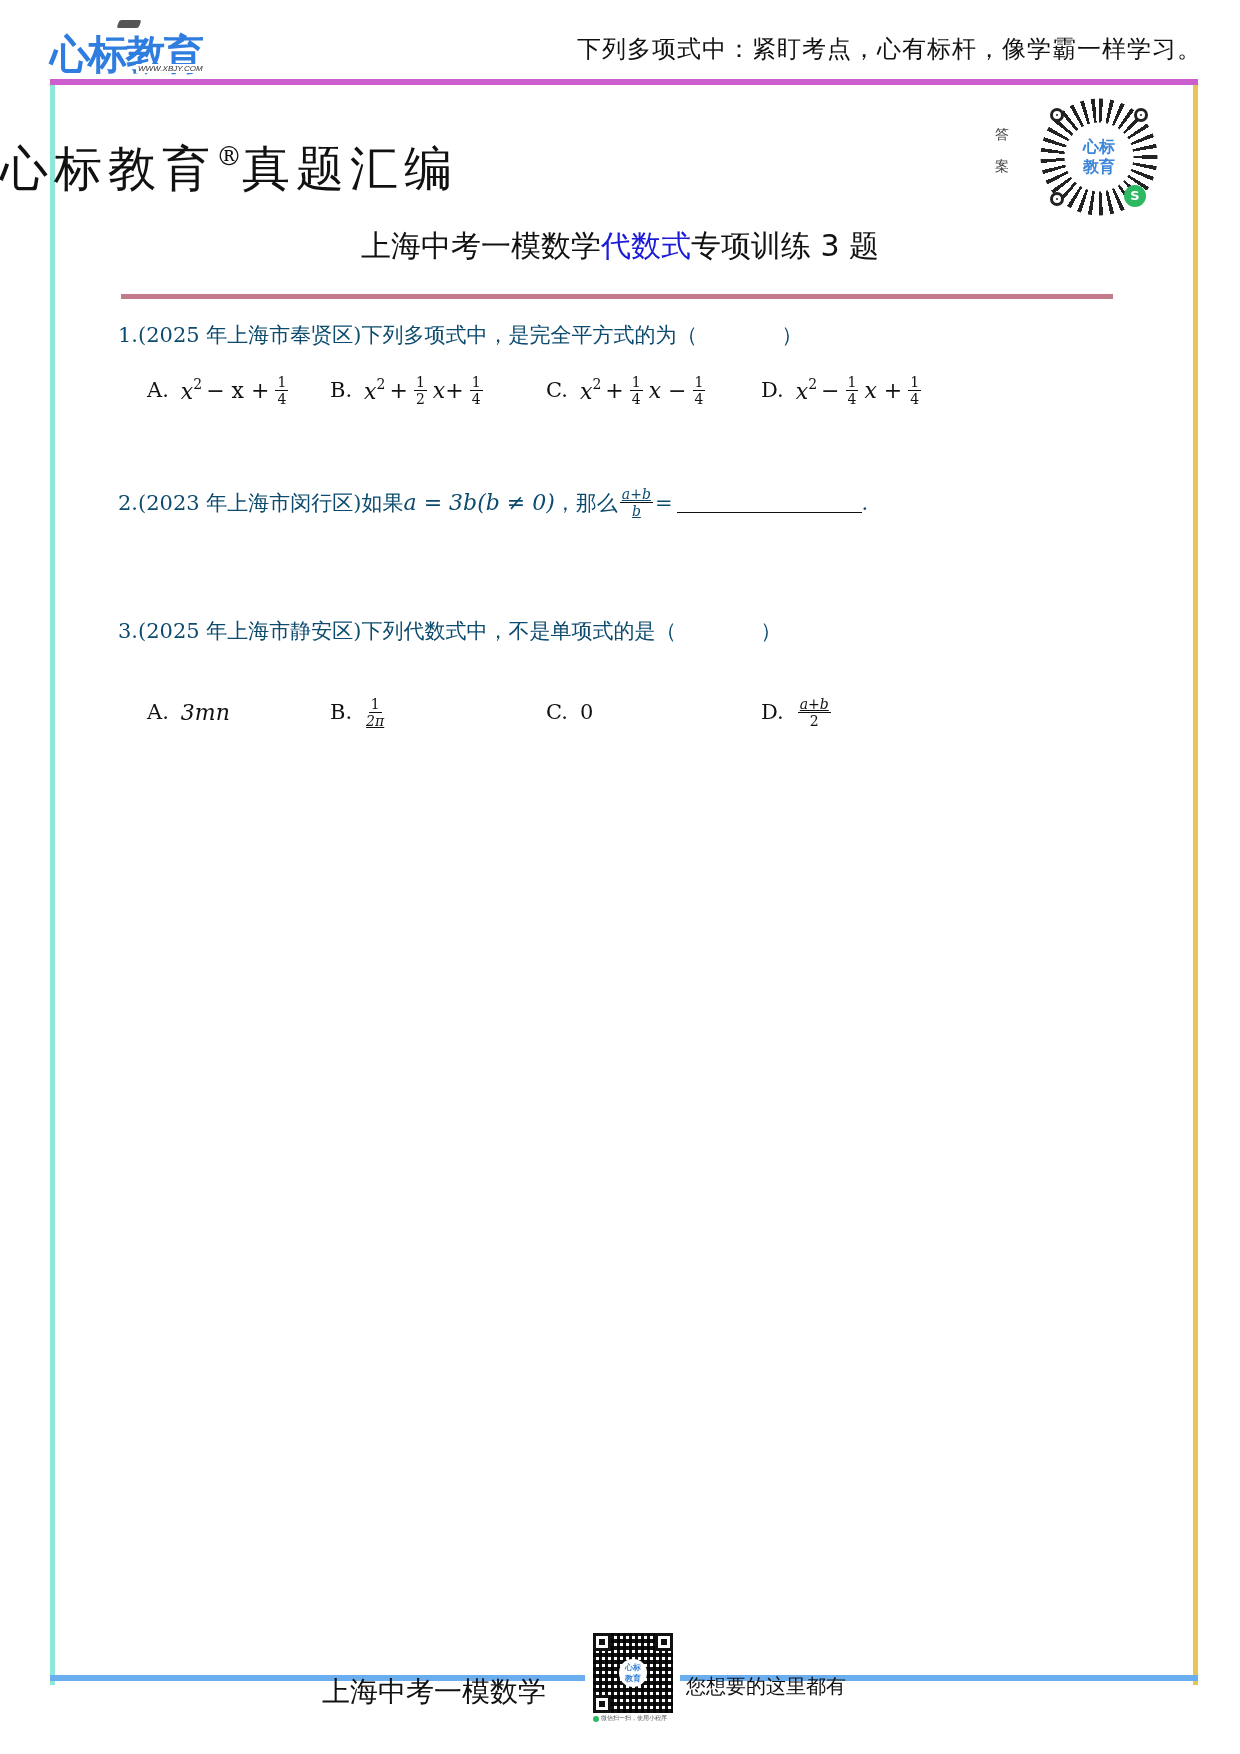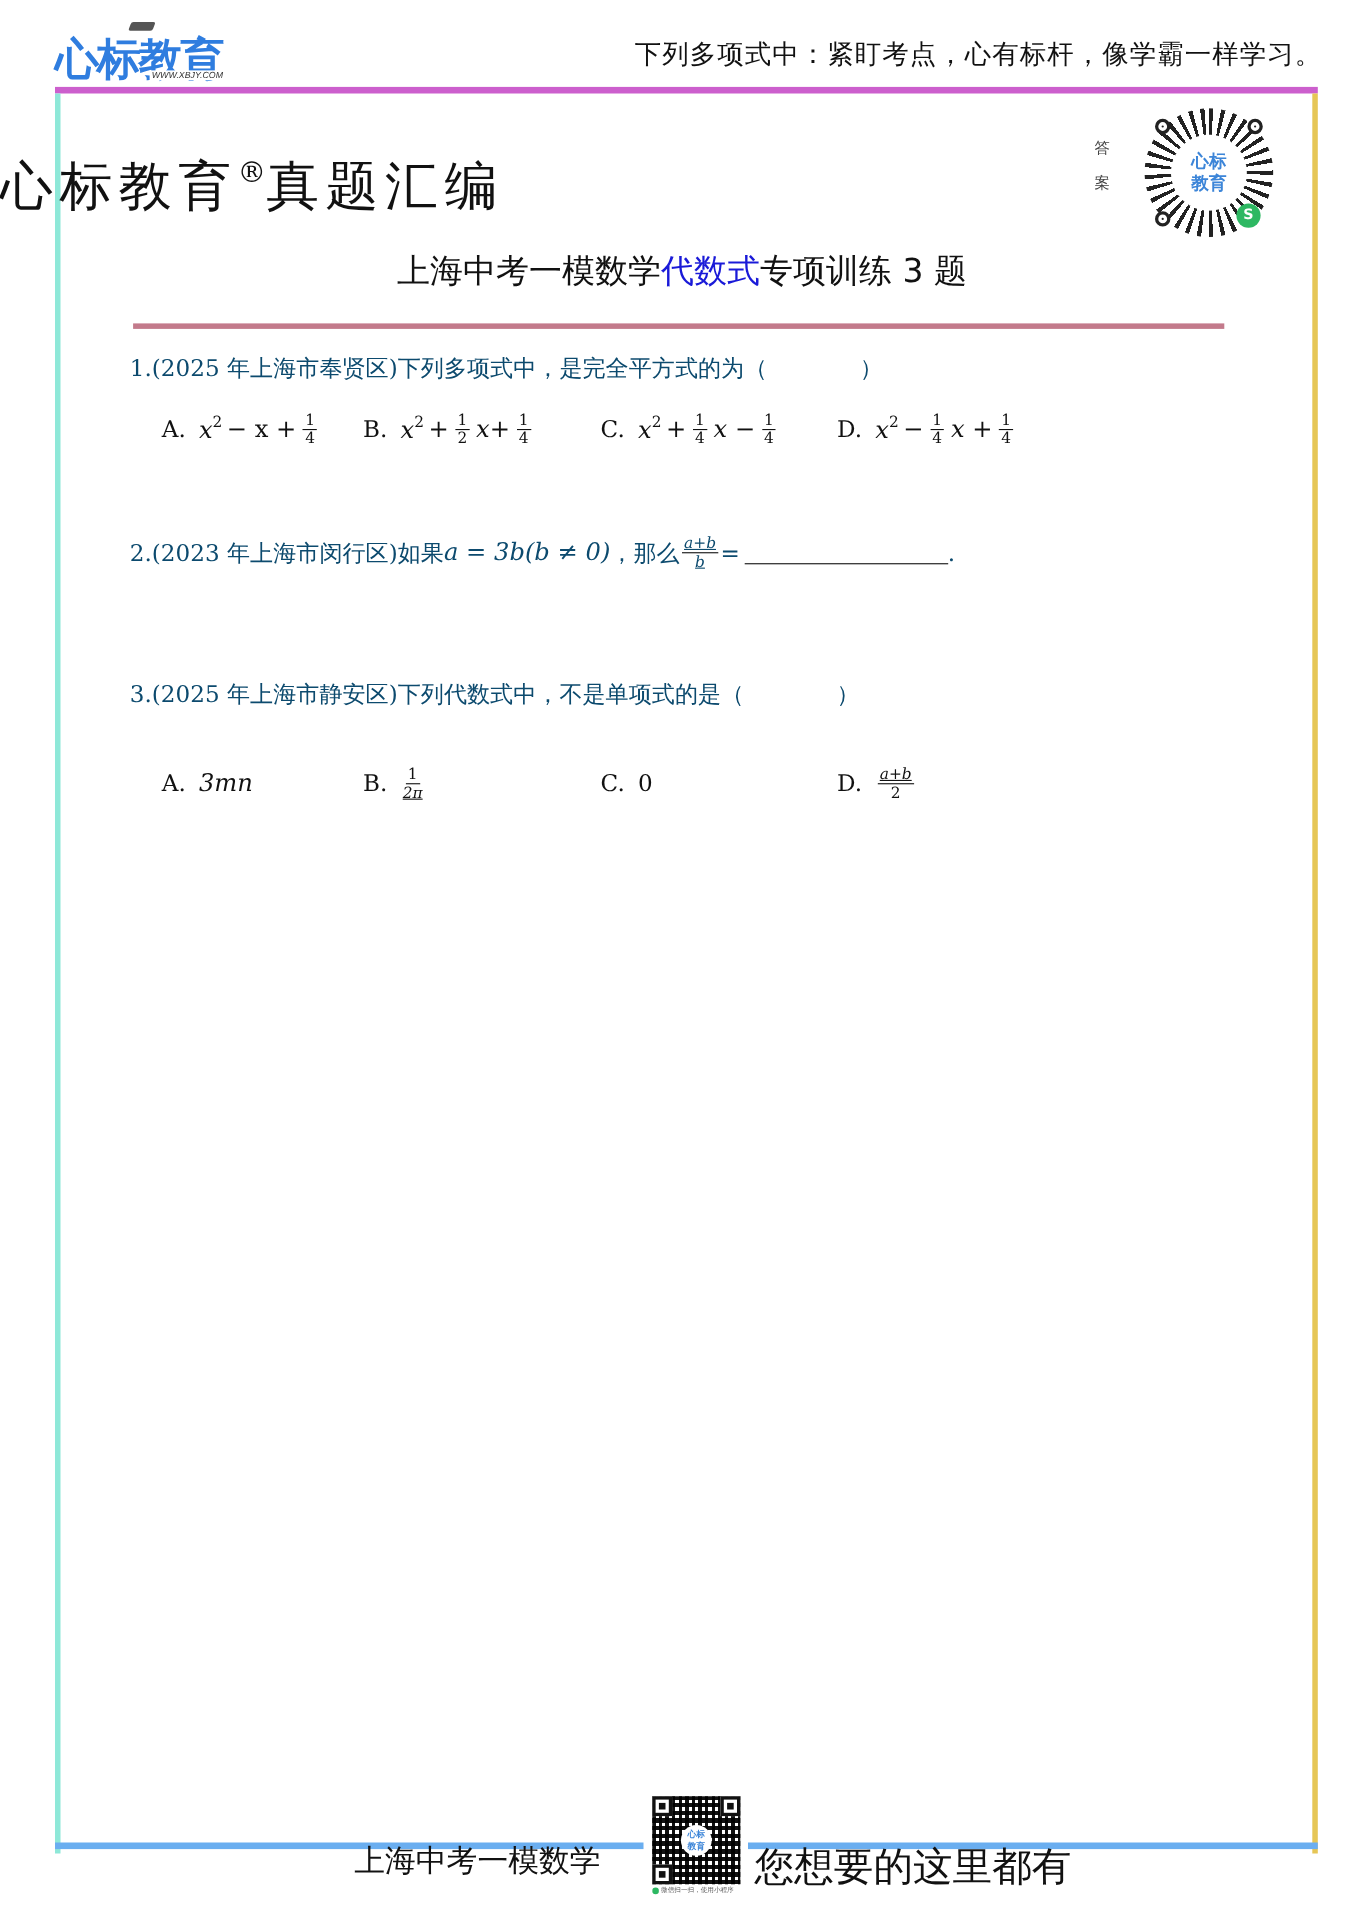--- a/index.html
+++ b/index.html
@@ -52,21 +52,21 @@
   .opt { position: absolute; top: 0; display: flex; align-items: center; gap: 12px; height: 44px; }
   .math { font-family: "DejaVu Serif", serif; font-style: italic; font-size: 22px; display: inline-flex; align-items: center; gap: 4px; }
   .math .up { font-style: normal; }
   .frac { display: inline-flex; flex-direction: column; align-items: center; font-size: 14px; font-style: normal; line-height: 16px; vertical-align: middle; margin: 0 2px; }
   .frac .num { border-bottom: 1.5px solid #111; padding: 0 2px; }
   .frac .num.it, .frac .den.it { font-style: italic; text-decoration: underline; }
   .sup { font-size: 14px; vertical-align: 10px; font-style: normal; }
   .blank { display: inline-block; width: 185px; border-bottom: 1.5px solid #111; height: 20px; margin-left: 4px; }
 
   .footer-left { position: absolute; left: 322px; top: 1673px; font-family: "DejaVu Sans", sans-serif; font-size: 28px; color: #111; }
-  .footer-right { position: absolute; left: 686px; top: 1673px; font-family: "DejaVu Sans", sans-serif; font-size: 36px; color: #111; }
+  .footer-right { position: absolute; left: 686px; top: 1673px; font-family: "DejaVu Sans", sans-serif; font-size: 20px; color: #111; }
   .qr-bottom { position: absolute; left: 593px; top: 1633px; width: 80px; height: 80px;
                background:
                  repeating-linear-gradient(90deg, #111 0 3px, #fff 3px 6px),
                  repeating-linear-gradient(0deg, #111 0 4px, #fff 4px 7px);
                background-blend-mode: multiply; }
   .qr-finder { position: absolute; width: 18px; height: 18px; border: 3px solid #111; background: #fff; box-sizing: border-box; }
   .qr-finder::after { content: ""; position: absolute; left: 3px; top: 3px; width: 6px; height: 6px; background: #111; }
   .qr-bottom-center { position: absolute; left: 619px; top: 1659px; width: 28px; height: 28px; border-radius: 50%; background: #fff;
                       color: #3c85d8; font-size: 8px; font-weight: bold; text-align: center; line-height: 11px; padding-top: 3px; box-sizing: border-box;
                       font-family: "DejaVu Sans", sans-serif; }

